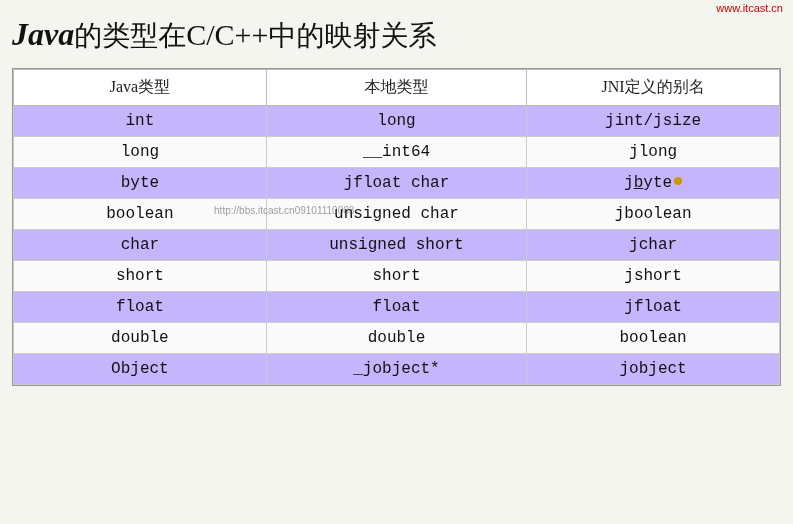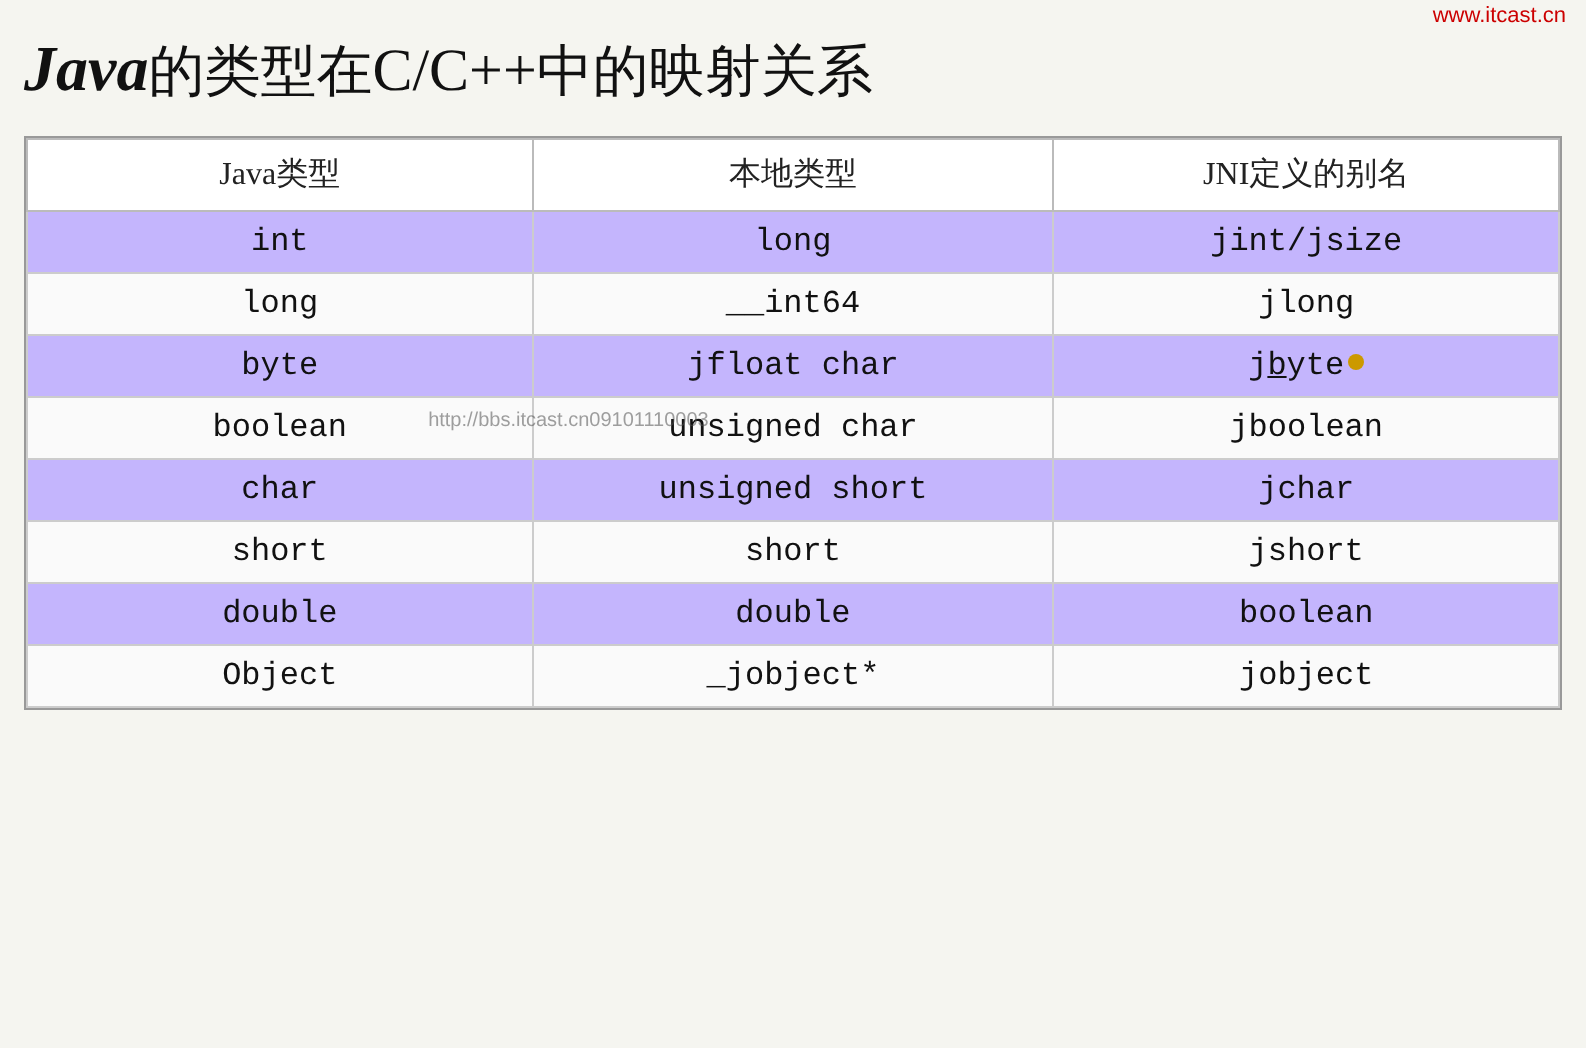--- a/index.html
+++ b/index.html
@@ -150,20 +150,25 @@
             <td>char</td>
             <td>unsigned short</td>
             <td>jchar</td>
           </tr>
           <tr>
             <td>short</td>
             <td>short</td>
             <td>jshort</td>
           </tr>
           <tr>
+            <td>float</td>
+            <td>float</td>
+            <td>jfloat</td>
+          </tr>
+          <tr>
             <td>double</td>
             <td>double</td>
             <td>boolean</td>
           </tr>
           <tr>
             <td>Object</td>
             <td>_jobject*</td>
             <td>jobject</td>
           </tr>
         </tbody>

